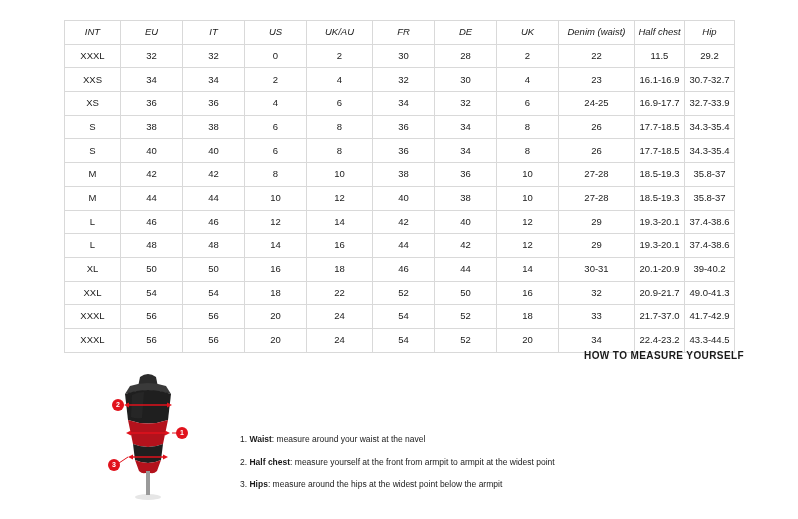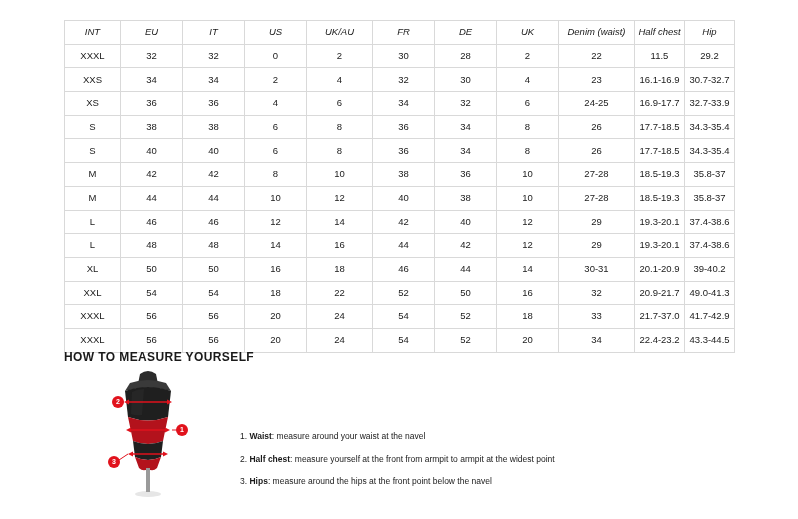--- a/index.html
+++ b/index.html
@@ -69,25 +69,26 @@
   th.align-left { text-align: left; padding-left: 8px; }
 
   
   .measure-section {
     position: absolute;
     left: 64px;
     top: 350px;
     width: 680px;
   }
   .measure-title {
-    font-size: 12px;
+    font-size: 10px;
     font-weight: bold;
     letter-spacing: 0.4px;
     color: #1a1a1a;
-    margin-bottom: 4px;
+    margin-bottom: 10px;
+    text-align: right;
   }
   .measure-body {
     position: relative;
     display: flex;
     align-items: flex-end;
   }
   .figure-area {
     position: relative;
     width: 120px;
     height: 130px;
@@ -400,20 +401,20 @@
         <div class="measure-item">
           <span>1.</span>
           <b>Waist</b><span>: measure around your waist at the navel</span>
         </div>
         <div class="measure-item">
           <span>2.</span>
           <b>Half chest</b><span>: measure yourself at the front from armpit to armpit at the widest point</span>
         </div>
         <div class="measure-item">
           <span>3.</span>
-          <b>Hips</b><span>: measure around the hips at the front point below the navel</span>
+          <b>Hips</b><span>: measure around the hips at the widest point below the armpit</span>
         </div>
       </div>
 
     </div>
   </div>
 
 </div>
 
 </body></html>

